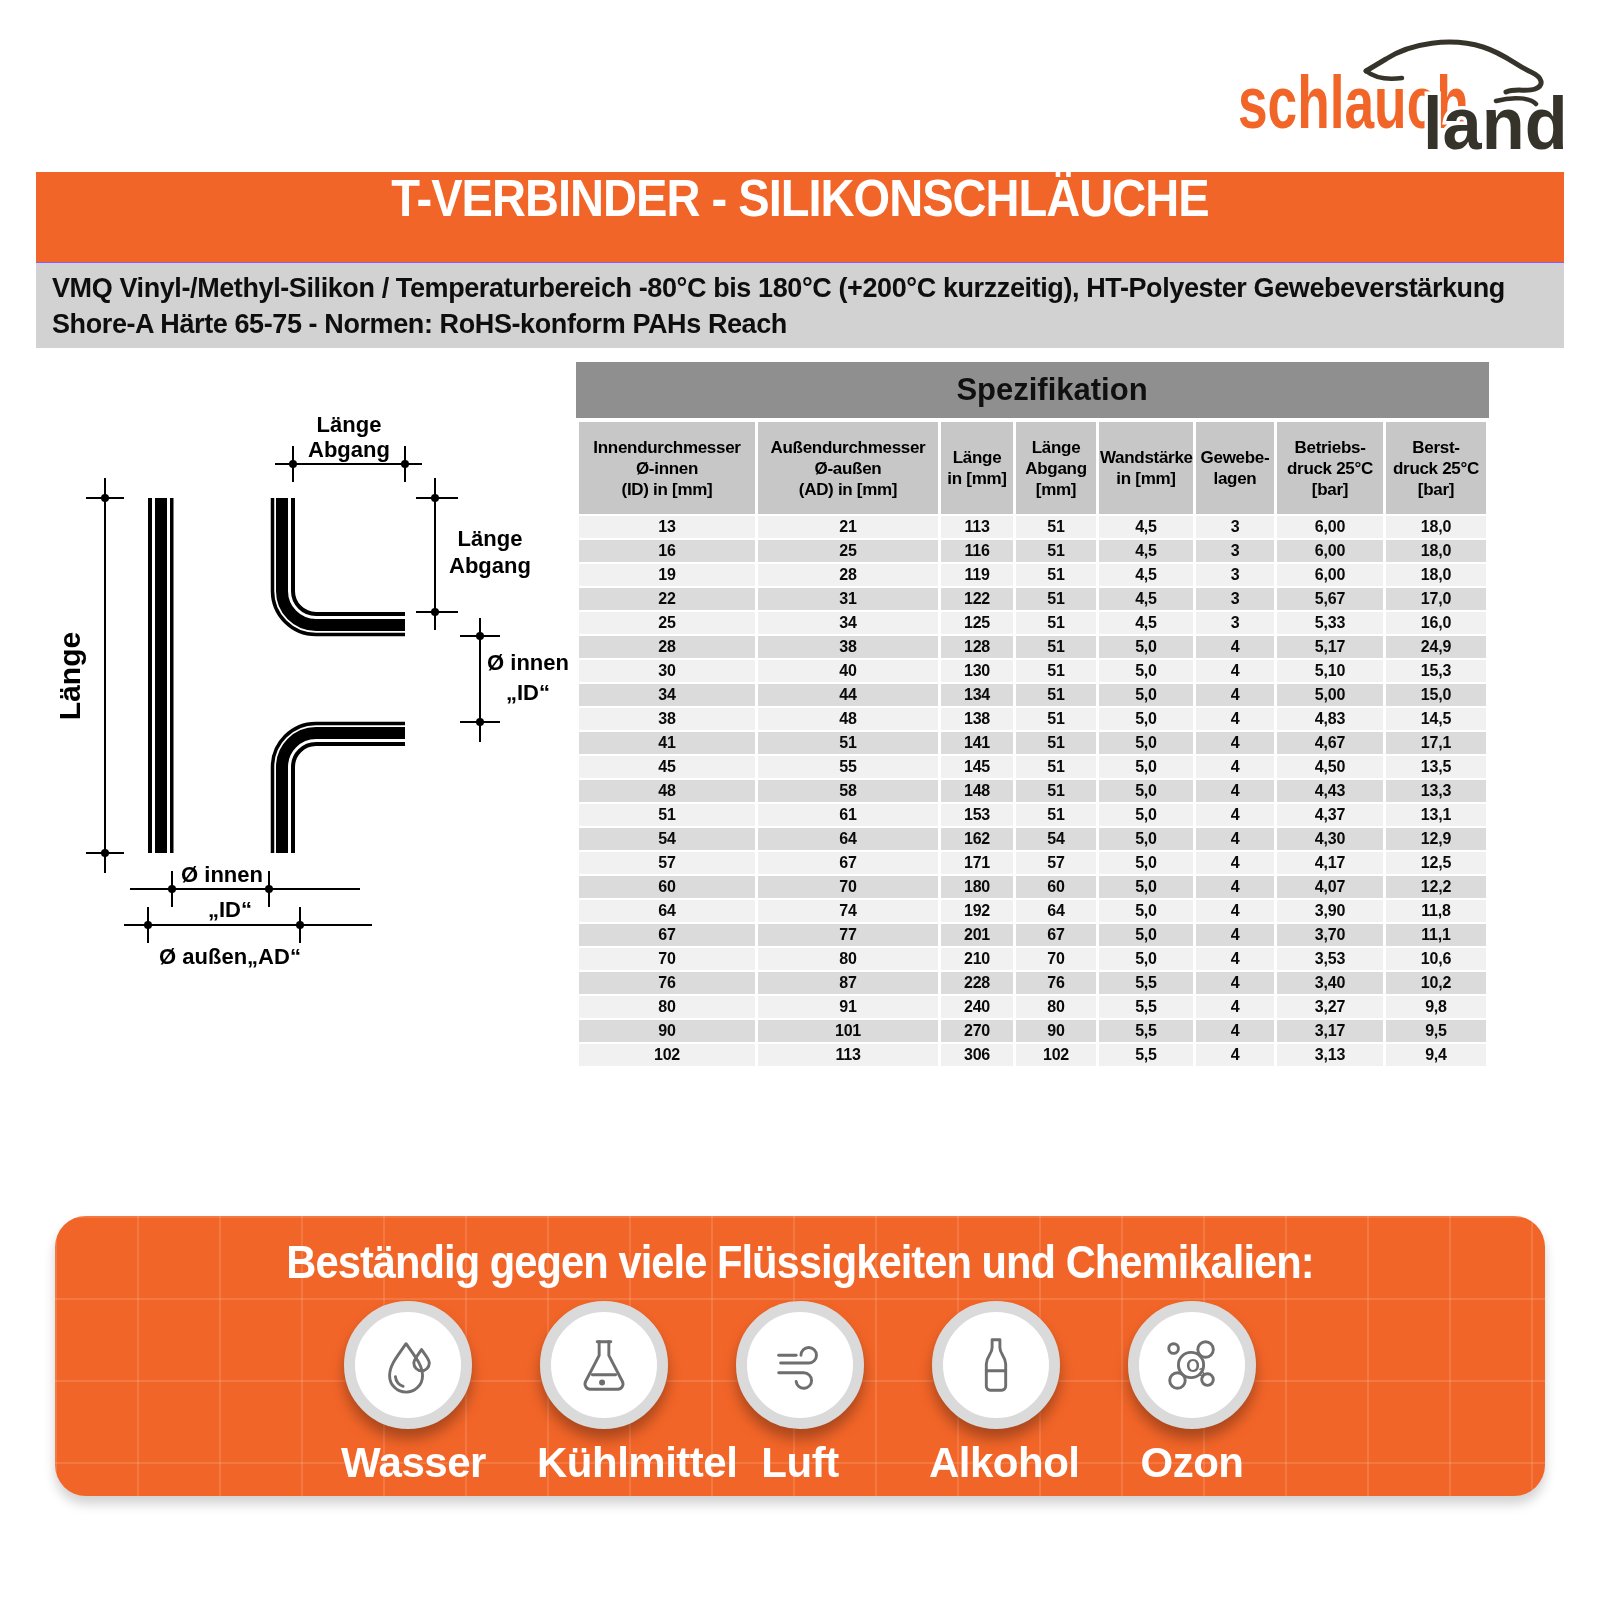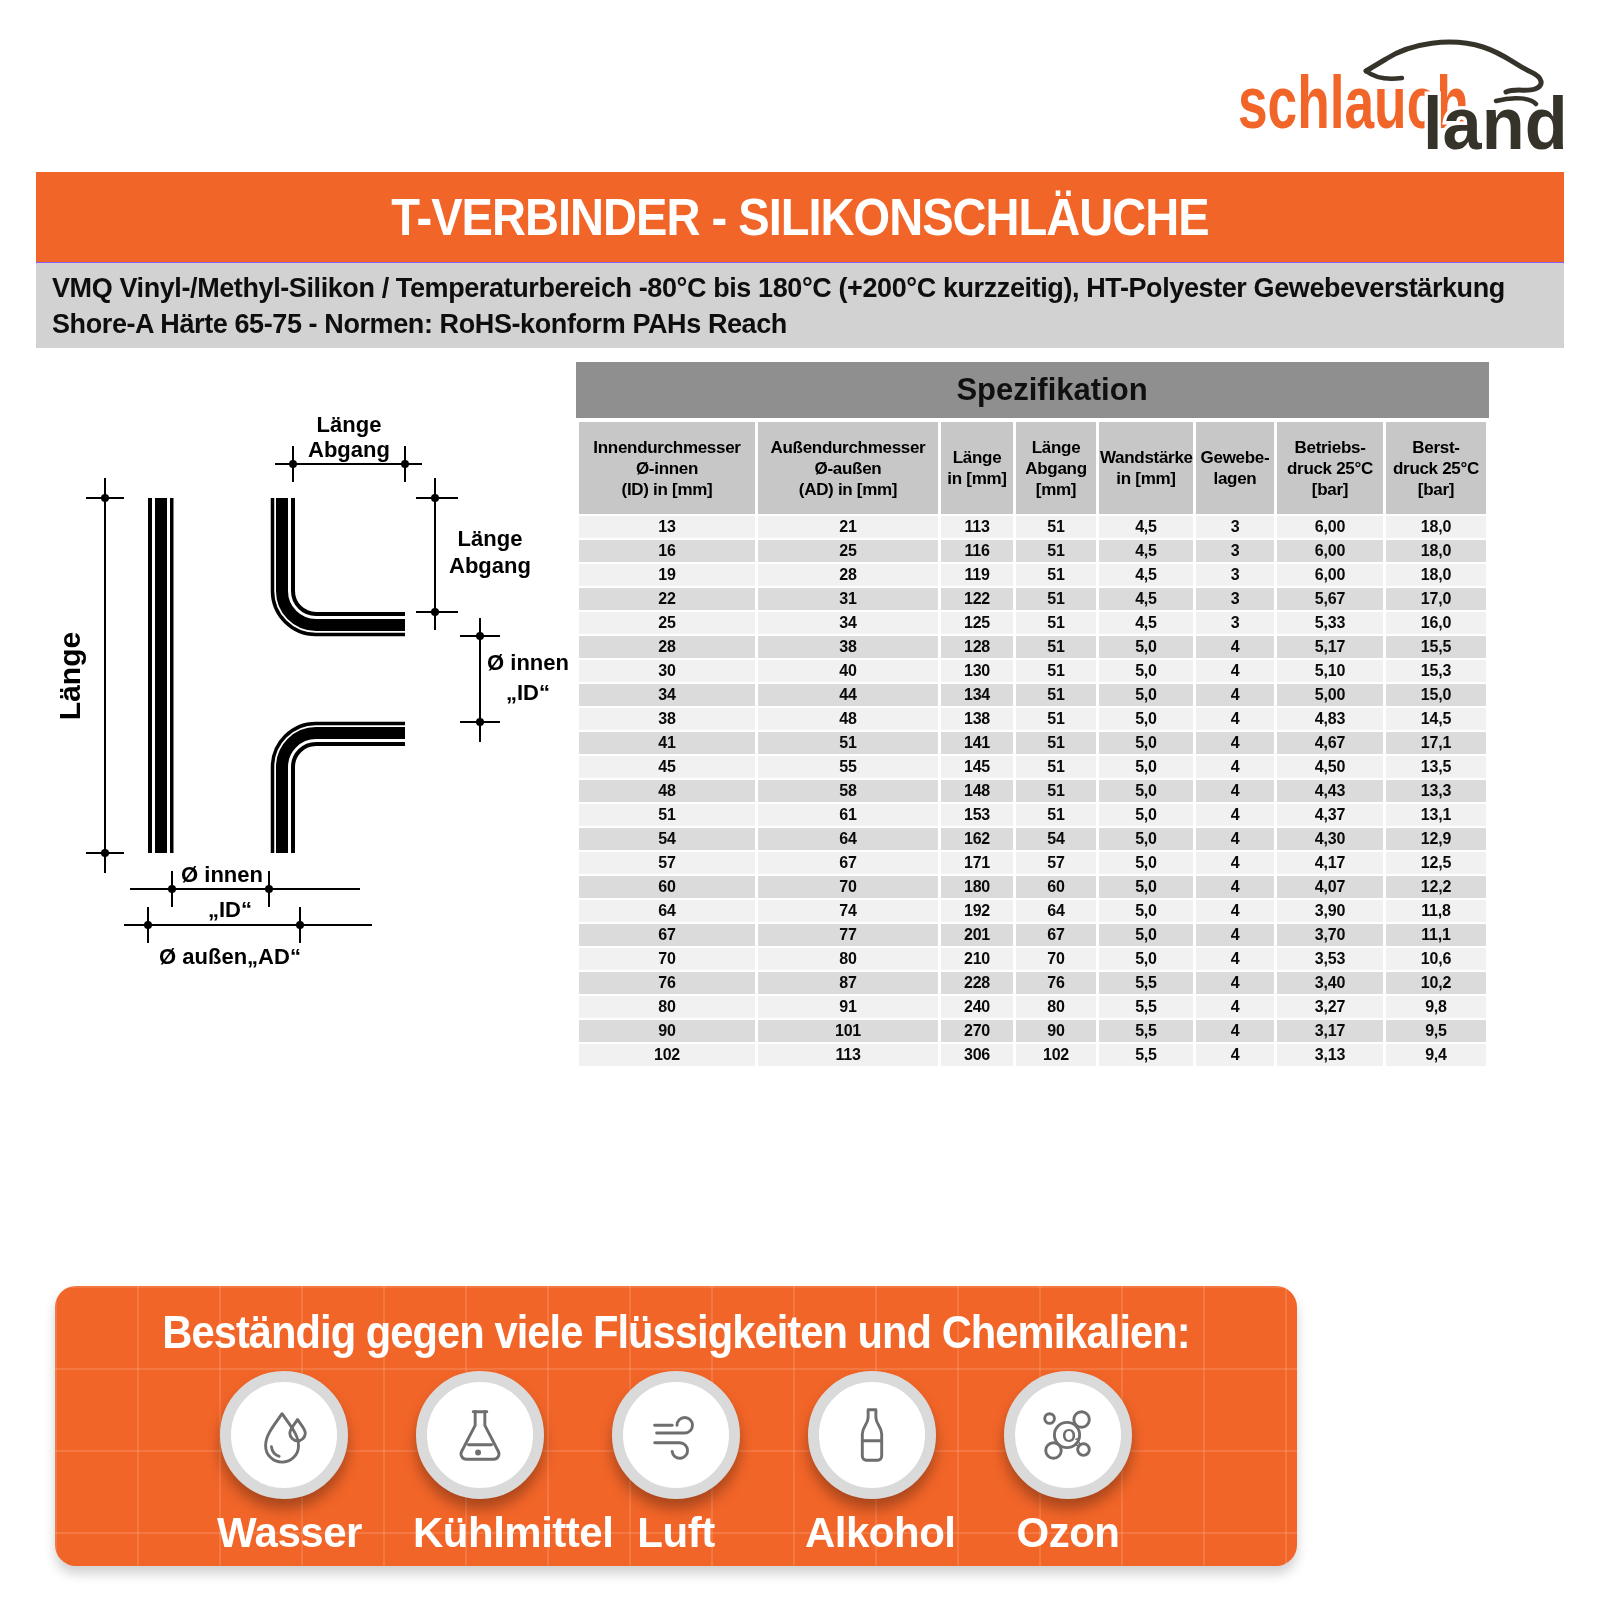--- a/index.html
+++ b/index.html
@@ -5,21 +5,21 @@
   html,body{margin:0;padding:0;}
   body{
     width:1600px;height:1600px;position:relative;background:#ffffff;
     font-family:"Liberation Sans", sans-serif;overflow:hidden;
   }
   
   .logo{position:absolute;top:34px;left:1235px;width:356px;height:128px;}
   
   .title-bar{
     position:absolute;left:36px;top:172px;width:1528px;height:90px;
-    background:var(--orange);display:flex;align-items:center;justify-content:center;
+    background:var(--orange);display:flex;justify-content:center;
   }
   .title-bar h1{
     margin:0;color:#ffffff;font-size:48px;font-weight:bold;letter-spacing:-1px;
     transform:scale(0.98,1.08);white-space:nowrap;
   }
   
   .sub-bar{
     position:absolute;left:36px;top:262px;width:1528px;height:86px;box-sizing:border-box;
     background:#d2d2d2;border-top:1px solid #8b5cf6;padding:7px 16px 0 16px;
   }
@@ -45,22 +45,22 @@
     height:92px;vertical-align:middle;padding:0 1px;letter-spacing:-0.3px;
   }
   table.spec-table td{
     text-align:center;font-size:16px;font-weight:bold;color:#0a0a0a;height:22px;
     padding:0;letter-spacing:-0.2px;
   }
   tr.odd td{background:#f1f1f1;}
   tr.even td{background:#dbdbdb;}
   
   .resist{
-    position:absolute;left:55px;top:1286px;width:1242px;height:280px;
-    background-color:var(--orange);border-radius:21px;box-shadow:0 8px 12px rgba(0,0,0,0.18);
+    position:absolute;left:55px;top:1216px;width:1490px;height:280px;
+    background-color:var(--orange);border-radius:31px;box-shadow:0 8px 12px rgba(0,0,0,0.18);
     background-image:
       linear-gradient(rgba(255,255,255,0.12) 2px, transparent 2px),
       linear-gradient(90deg, rgba(255,255,255,0.12) 2px, transparent 2px);
     background-size:82px 82px;overflow:hidden;
   }
   .resist h2{
     margin:22px 0 0 0;text-align:center;color:#ffffff;font-size:43px;font-weight:bold;
     letter-spacing:-1px;transform:scale(0.97,1.06);white-space:nowrap;
   }
   .resist-items{display:flex;justify-content:center;gap:62px;margin-top:14px;}
@@ -288,21 +288,21 @@
           <td>16,0</td>
         </tr>
         <tr class="even">
           <td>28</td>
           <td>38</td>
           <td>128</td>
           <td>51</td>
           <td>5,0</td>
           <td>4</td>
           <td>5,17</td>
-          <td>15,5</td>
+          <td>24,9</td>
         </tr>
         <tr class="odd">
           <td>30</td>
           <td>40</td>
           <td>130</td>
           <td>51</td>
           <td>5,0</td>
           <td>4</td>
           <td>5,10</td>
           <td>15,3</td>

